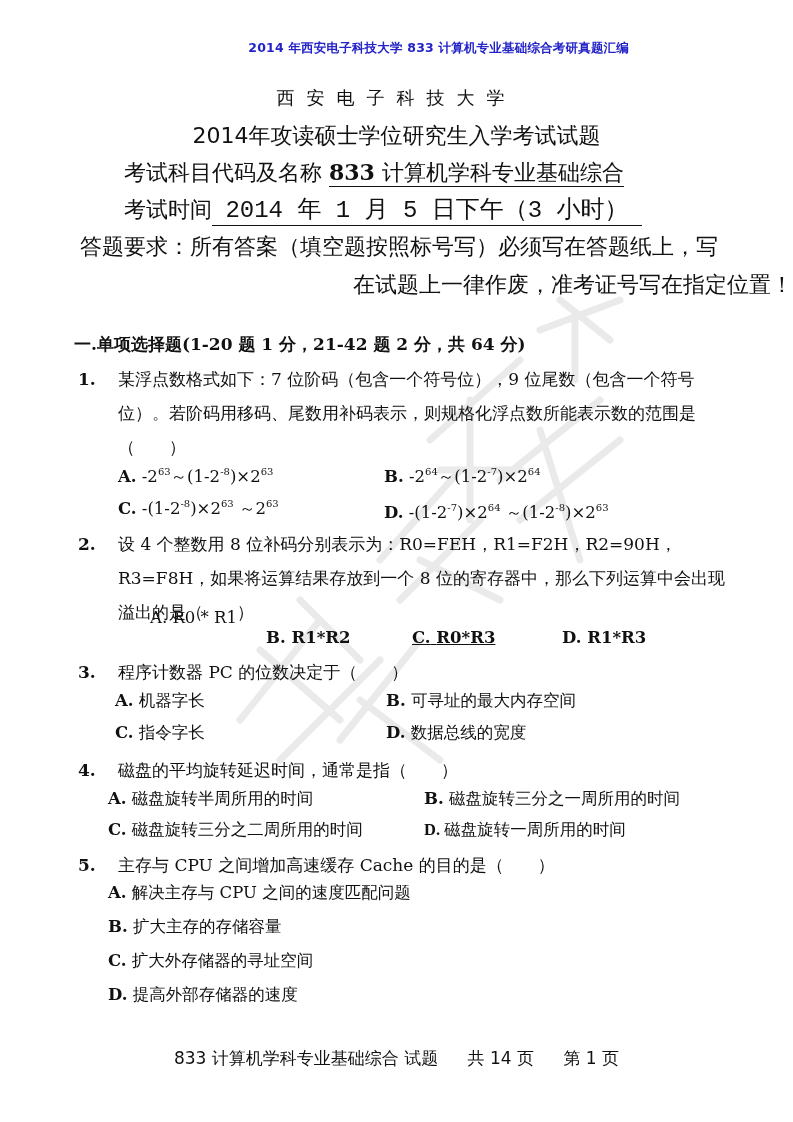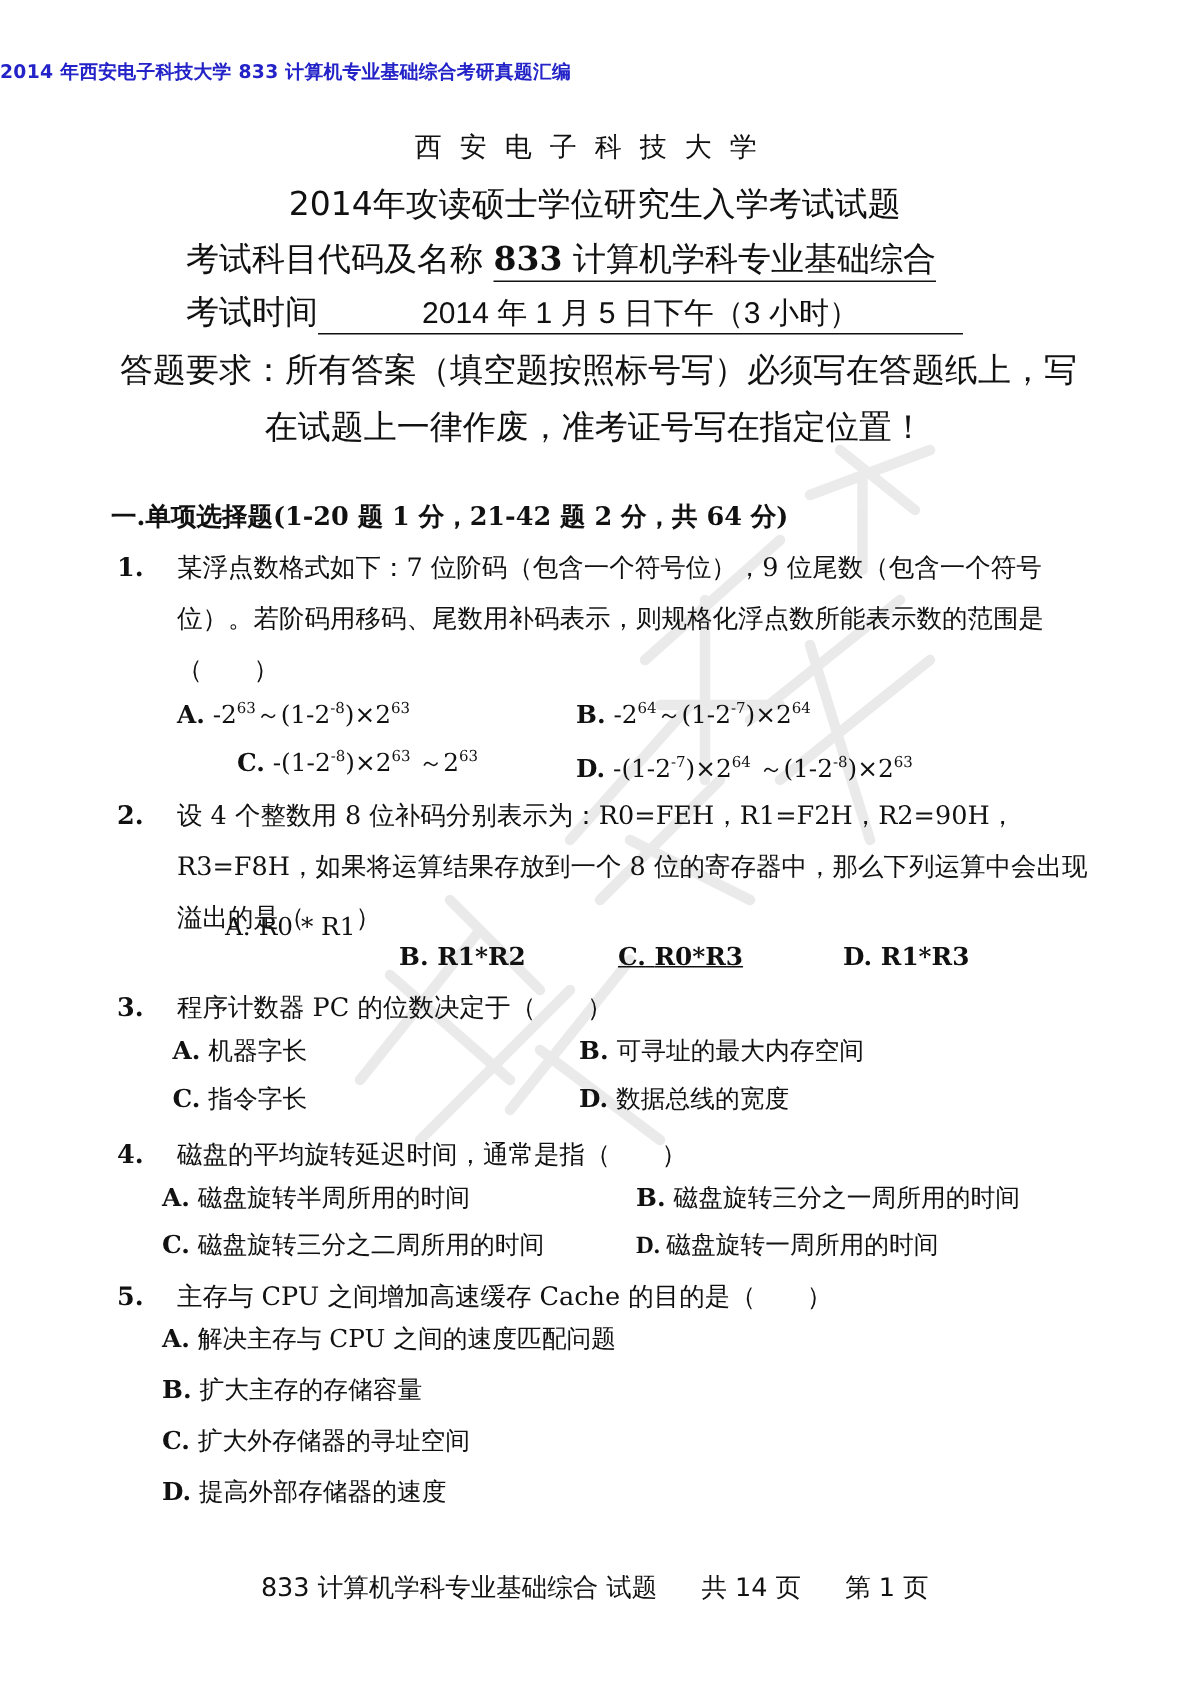--- a/index.html
+++ b/index.html
@@ -1,36 +1,36 @@
 <!DOCTYPE html>
 <html><head>
 <meta charset="utf-8">
 <style>
   html, body { margin: 0; padding: 0; background: #ffffff; }
   body {
     width: 793px; height: 1122px; position: relative; overflow: hidden;
     font-family: "DejaVu Serif", "Liberation Serif", serif; color: #111;
   }
   .top-banner {
-    position: absolute; top: 40px; left: 0; width: 629px; text-align: left;
+    position: absolute; top: 40px; left: 0; width: 629px; text-align: right;
     font-family: "DejaVu Sans", "Liberation Sans", sans-serif;
     font-weight: bold; font-size: 12.5px; color: #2323c8; letter-spacing: 0.2px;
   }
   .watermark { position: absolute; left: 0; top: 0; width: 793px; height: 1122px; pointer-events: none; }
   .line { position: absolute; white-space: nowrap; }
   .center { left: 0; width: 793px; text-align: center; }
   .univ { top: 86px; font-size: 18px; letter-spacing: 12px; }
   .exam-title { top: 121px; font-size: 22px; font-family: "DejaVu Sans", "Liberation Sans", sans-serif; }
   .subject { top: 158px; left: 124px; font-size: 22px; font-family: "DejaVu Sans", "Liberation Sans", sans-serif; }
   .subject .val { border-bottom: 1.5px solid #111; font-family: "DejaVu Sans", "Liberation Sans", sans-serif; padding-bottom: 1px; }
   .subject .code { font-family: "DejaVu Serif", "Liberation Serif", serif; font-weight: bold; }
   .time { top: 193px; left: 124px; font-size: 22px; font-family: "DejaVu Sans", "Liberation Sans", sans-serif; }
-  .time .val { display: inline-block; width: 430px; border-bottom: 1.5px solid #111; text-align: center; font-family: Liberation Sans, sans-serif; font-size: 20px; }
+  .time .val { display: inline-block; width: 430px; border-bottom: 1.5px solid #111; text-align: center; font-family: Liberation Mono, monospace; font-size: 24px; }
   .req1 { top: 232px; left: 80px; font-size: 22px; font-family: "DejaVu Sans", "Liberation Sans", sans-serif; }
-  .req2 { top: 270px; left: 0; width: 793px; text-align: center; font-size: 22px; font-family: "DejaVu Sans", "Liberation Sans", sans-serif; }
+  .req2 { top: 270px; left: 0; width: 793px; text-align: right; font-size: 22px; font-family: "DejaVu Sans", "Liberation Sans", sans-serif; }
   .section { top: 333px; left: 74px; font-size: 17px; font-weight: bold; }
   .q { position: absolute; left: 78px; font-size: 17px; line-height: 34px; }
   .q .num { position: absolute; left: 0; top: 0; width: 30px; font-weight: bold; }
   .q .stem { position: absolute; left: 40px; top: 0; width: 620px; }
   .opt { position: absolute; font-size: 16.5px; white-space: nowrap; }
   .opt b { font-weight: bold; }
   .sup { font-size: 10px; vertical-align: 7px; }
   .footer { top: 1047px; left: 0; width: 793px; text-align: center; font-size: 17px; font-family: "DejaVu Sans", "Liberation Sans", sans-serif; }
   .footer span { margin: 0 12px; }
 </style>
@@ -66,21 +66,21 @@
 <div class="line req2">在试题上一律作废，准考证号写在指定位置！</div>
 
 <div class="line section">一.单项选择题(1-20 题 1 分，21-42 题 2 分，共 64 分)</div>
 
 <div class="q" style="top:362px;">
   <span class="num">1.</span>
   <div class="stem">某浮点数格式如下：7 位阶码（包含一个符号位），9 位尾数（包含一个符号位）。若阶码用移码、尾数用补码表示，则规格化浮点数所能表示数的范围是（　　）</div>
 </div>
 <div class="opt" style="top:466px;left:118px;text-align:center;"><b>A.</b> -2<span class="sup">63</span>～(1-2<span class="sup">-8</span>)×2<span class="sup">63</span></div>
 <div class="opt" style="top:466px;left:384px;"><b>B.</b> -2<span class="sup">64</span>～(1-2<span class="sup">-7</span>)×2<span class="sup">64</span></div>
-<div class="opt" style="top:498px;left:118px;margin-left:40px;"><b>C.</b> -(1-2<span class="sup">-8</span>)×2<span class="sup">63</span> ～2<span class="sup">63</span></div>
+<div class="opt" style="top:498px;left:118px;"><b>C.</b> -(1-2<span class="sup">-8</span>)×2<span class="sup">63</span> ～2<span class="sup">63</span></div>
 <div class="opt" style="top:502px;left:384px;"><b>D.</b> -(1-2<span class="sup">-7</span>)×2<span class="sup">64</span> ～(1-2<span class="sup">-8</span>)×2<span class="sup">63</span></div>
 
 <div class="q" style="top:527px;">
   <span class="num">2.</span>
   <div class="stem">设 4 个整数用 8 位补码分别表示为：R0=FEH，R1=F2H，R2=90H，R3=F8H，如果将运算结果存放到一个 8 位的寄存器中，那么下列运算中会出现溢出的是（　　）</div>
 </div>
 <div class="opt" style="top:608px;left:118px;font-weight:normal;margin-left:32px;"><span>A.</span> <span>R0 * R1</span></div>
 <div class="opt" style="top:628px;left:266px;font-weight:bold;"><span>B.</span> <span>R1*R2</span></div>
 <div class="opt" style="top:628px;left:412px;font-weight:bold;text-decoration:underline;"><span>C.</span> <span>R0*R3</span></div>
 <div class="opt" style="top:628px;left:562px;font-weight:bold;"><span>D.</span> <span>R1*R3</span></div>

